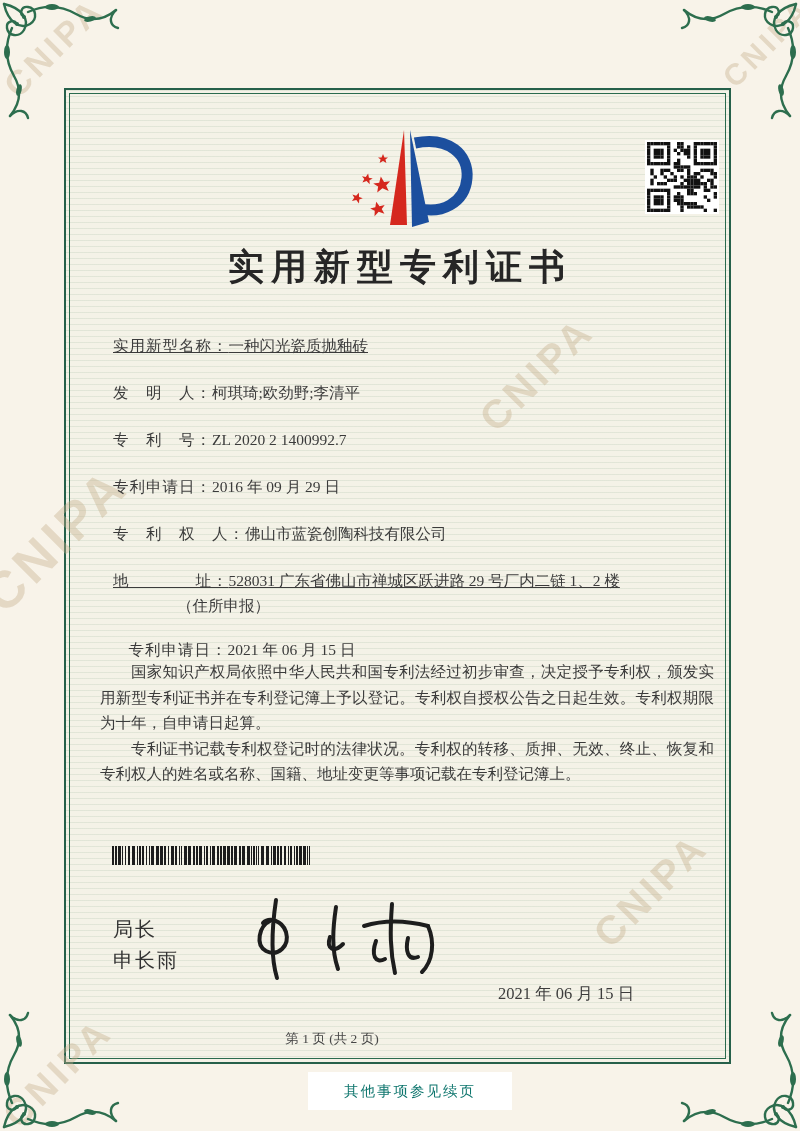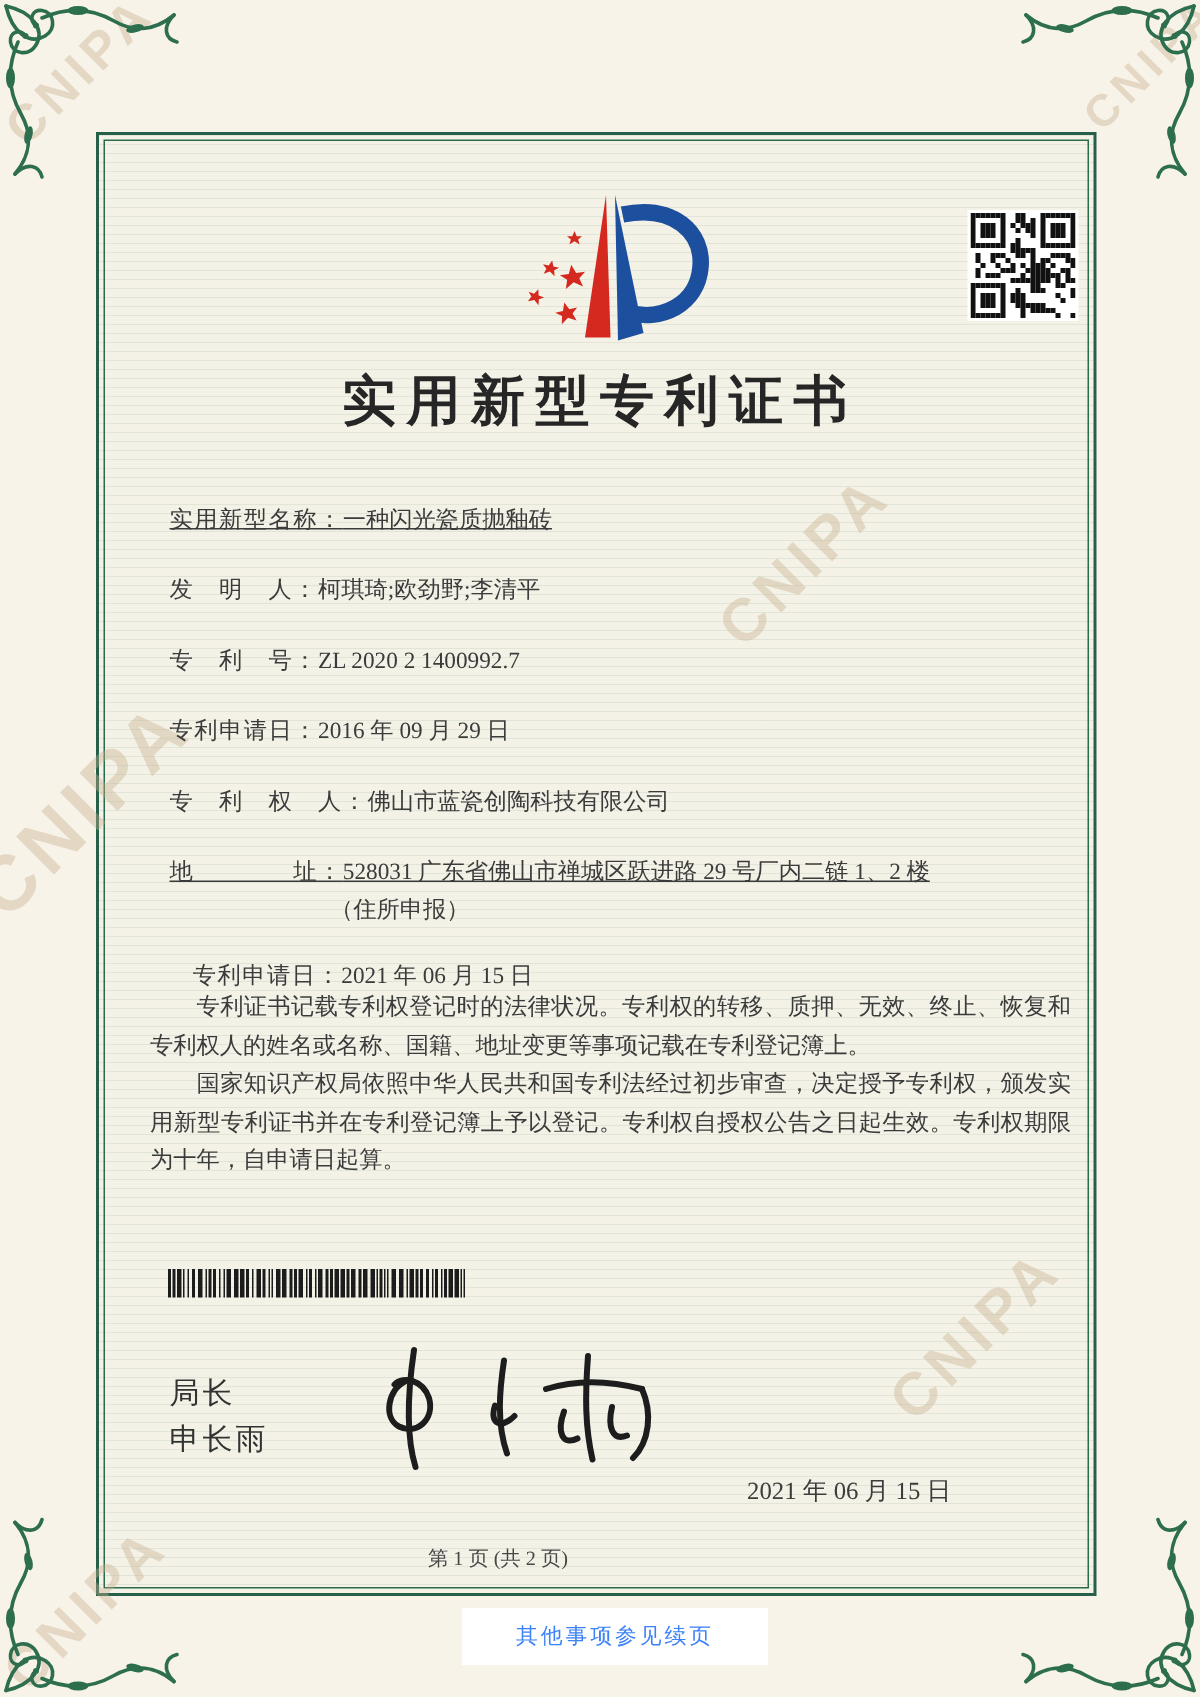--- a/index.html
+++ b/index.html
@@ -55,21 +55,21 @@
   .title{
     position:absolute;left:0;top:243px;width:800px;text-align:center;
     font-size:36px;font-weight:bold;letter-spacing:7px;color:#262626;z-index:4;
   }
 
   
   .row{position:absolute;left:113px;font-size:15.5px;white-space:pre;z-index:4;color:#3b3b3b;}
   .row .lab{letter-spacing:1px;}
   .r-name{top:336px;text-decoration:underline;} .r-inventor{top:383px;} .r-patno{top:430px;}
   .r-filing{top:477px;} .r-patentee{top:524px;} .r-addr{top:571px;text-decoration:underline;}
-  .r-addr-note{position:absolute;left:177px;top:596px;font-size:15.5px;z-index:4;margin-left:43px;}
+  .r-addr-note{position:absolute;left:177px;top:596px;font-size:15.5px;z-index:4;}
   .r-grant{top:622px;width:612px;}
   .grant-no{position:absolute;left:252px;top:0;white-space:pre;}
 
   
   .body-text{
     position:absolute;left:100px;top:659px;width:614px;z-index:4;
     font-size:15.5px;line-height:25.5px;text-align:justify;color:#3b3b3b;
   }
   .body-text p{margin:0;text-indent:2em;}
 
@@ -83,21 +83,21 @@
     font-family:"Liberation Sans","DejaVu Sans",sans-serif;
     font-size:20px;letter-spacing:2px;color:#333;line-height:31px;
   }
   .sig-script{position:absolute;left:232px;top:893px;width:215px;height:88px;z-index:4;}
   .issue-date{position:absolute;left:498px;top:983px;font-size:16.5px;z-index:4;}
 
   
   .page-info{position:absolute;left:0;top:1030px;width:664px;text-align:center;font-size:13.5px;color:#474747;z-index:4;}
   .cont-box{
     position:absolute;left:308px;top:1072px;width:204px;height:38px;z-index:4;
-    background:#ffffff;text-align:center;line-height:38px;font-size:14.5px;color:#3b82f6;
+    background:#ffffff;text-align:center;line-height:38px;font-size:14.5px;color:#0f766e;
     letter-spacing:2px;
   }
 </style>
 </head>
 <body>
 
 <div class="page">
 
   <svg width="0" height="0" style="position:absolute" aria-hidden="true">
     <symbol id="flourish" viewBox="0 0 130 130">
@@ -394,22 +394,22 @@
   <div class="row r-patentee"><span class="lab">专　利　权　人：</span><span>佛山市蓝瓷创陶科技有限公司</span></div>
 
   <div class="row r-addr"><span class="lab">地　　　　址：</span><span>528031 广东省佛山市禅城区跃进路 29 号厂内二链 1、2 楼</span></div>
   <div class="r-addr-note">（住所申报）</div>
 
   <div class="row r-grant">
     <span><span class="lab">专利申请日：</span><span>2021 年 06 月 15 日</span></span>
   </div>
 
   <div class="body-text">
+    <p>国家知识产权局依照中华人民共和国专利法经过初步审查，决定授予专利权，颁发实用新型专利证书并在专利登记簿上予以登记。专利权自授权公告之日起生效。专利权期限为十年，自申请日起算。</p>
     <p>专利证书记载专利权登记时的法律状况。专利权的转移、质押、无效、终止、恢复和专利权人的姓名或名称、国籍、地址变更等事项记载在专利登记簿上。</p>
-    <p>国家知识产权局依照中华人民共和国专利法经过初步审查，决定授予专利权，颁发实用新型专利证书并在专利登记簿上予以登记。专利权自授权公告之日起生效。专利权期限为十年，自申请日起算。</p>
   </div>
 
   <div class="barcode">
       <i style="width:2px;margin-right:1px"></i>
       <i style="width:2px;margin-right:1px"></i>
       <i style="width:3px;margin-right:1px"></i>
       <i style="width:1px;margin-right:2px"></i>
       <i style="width:1px;margin-right:2px"></i>
       <i style="width:2px;margin-right:2px"></i>
       <i style="width:3px;margin-right:2px"></i>

